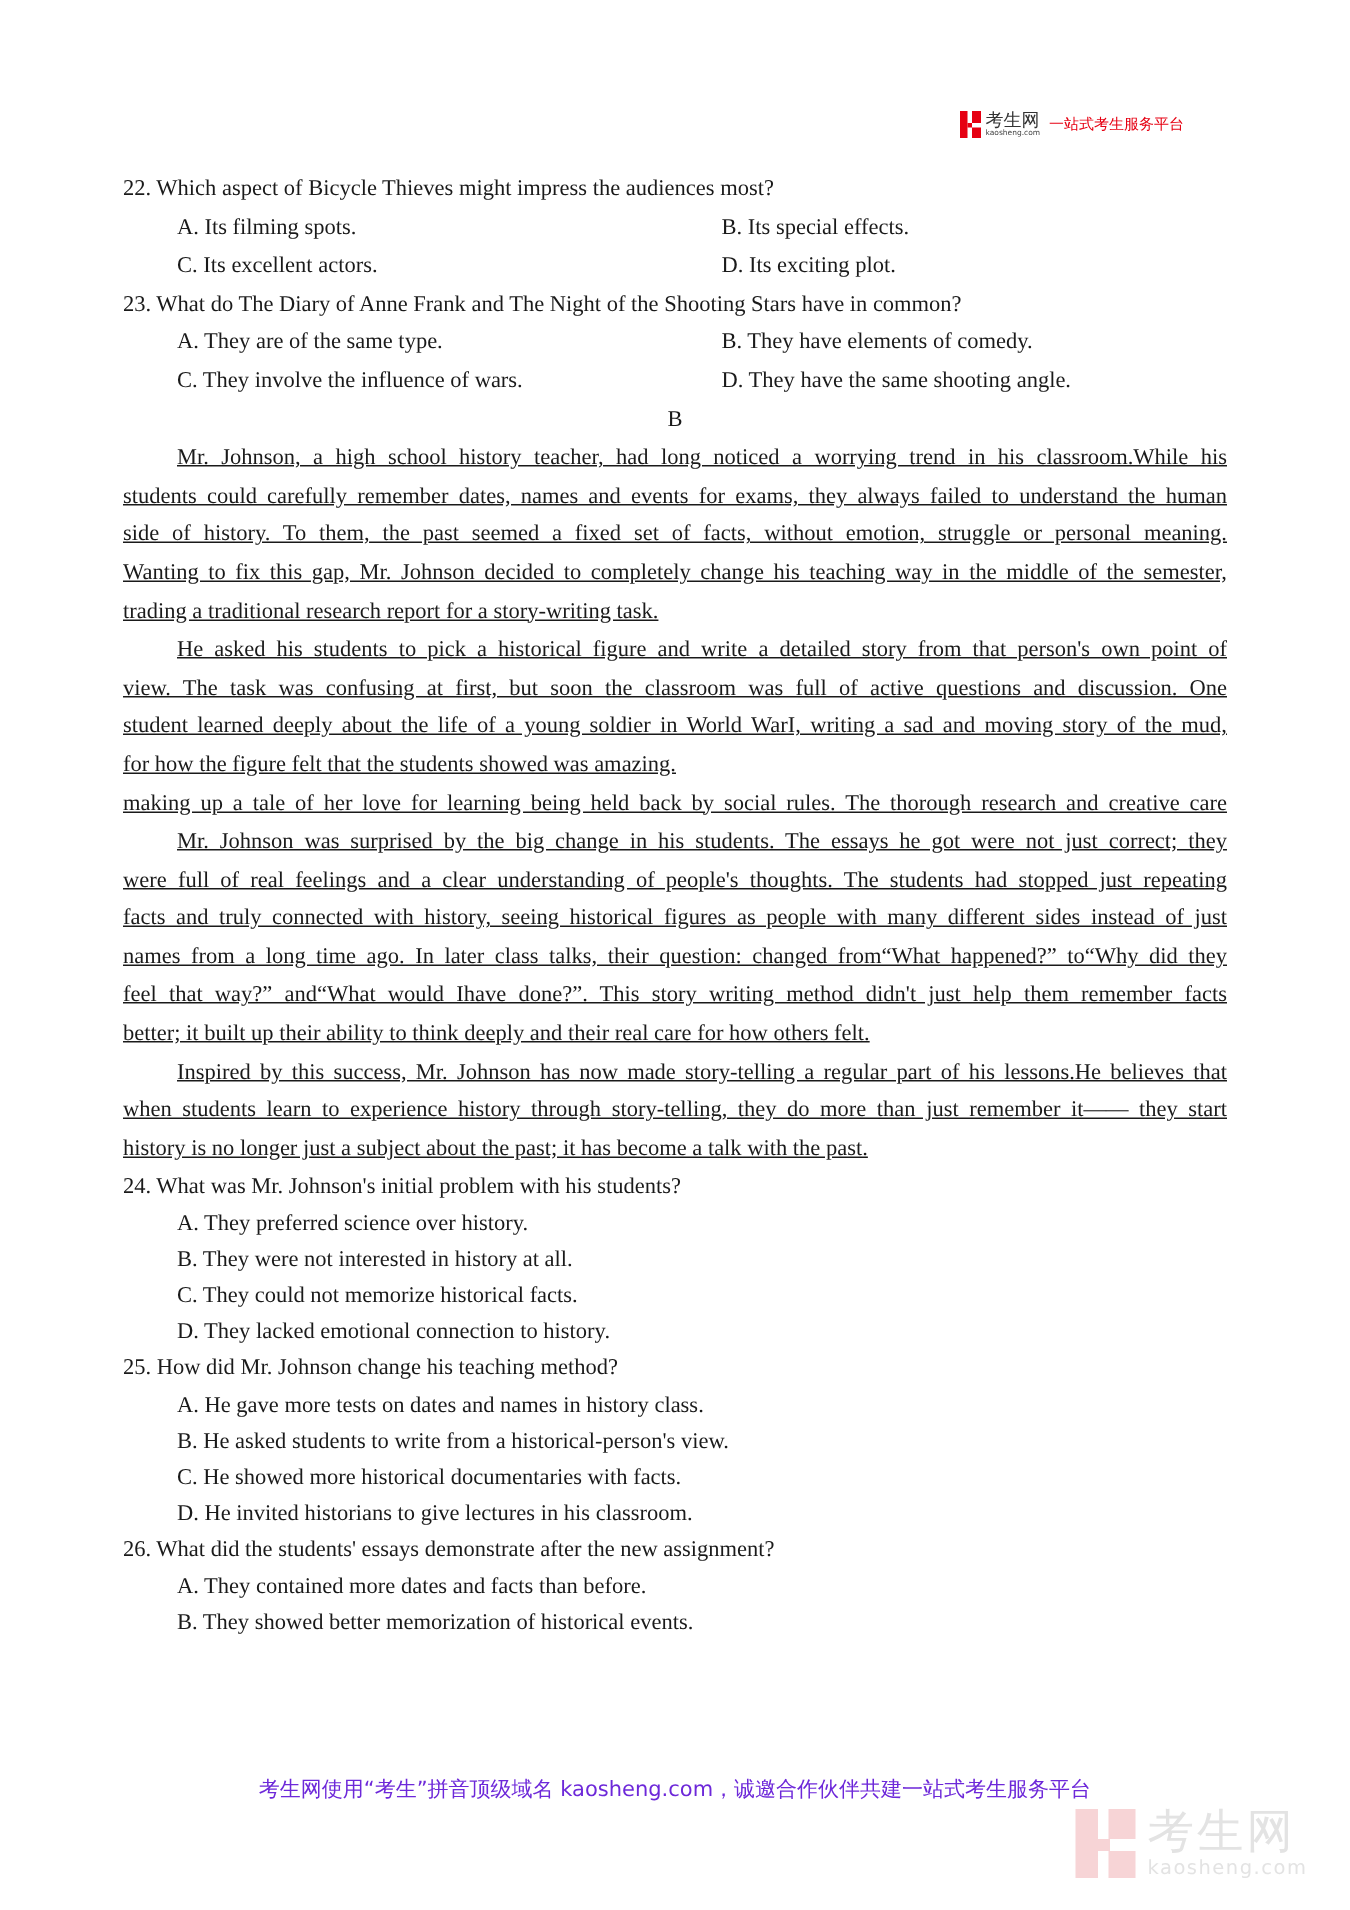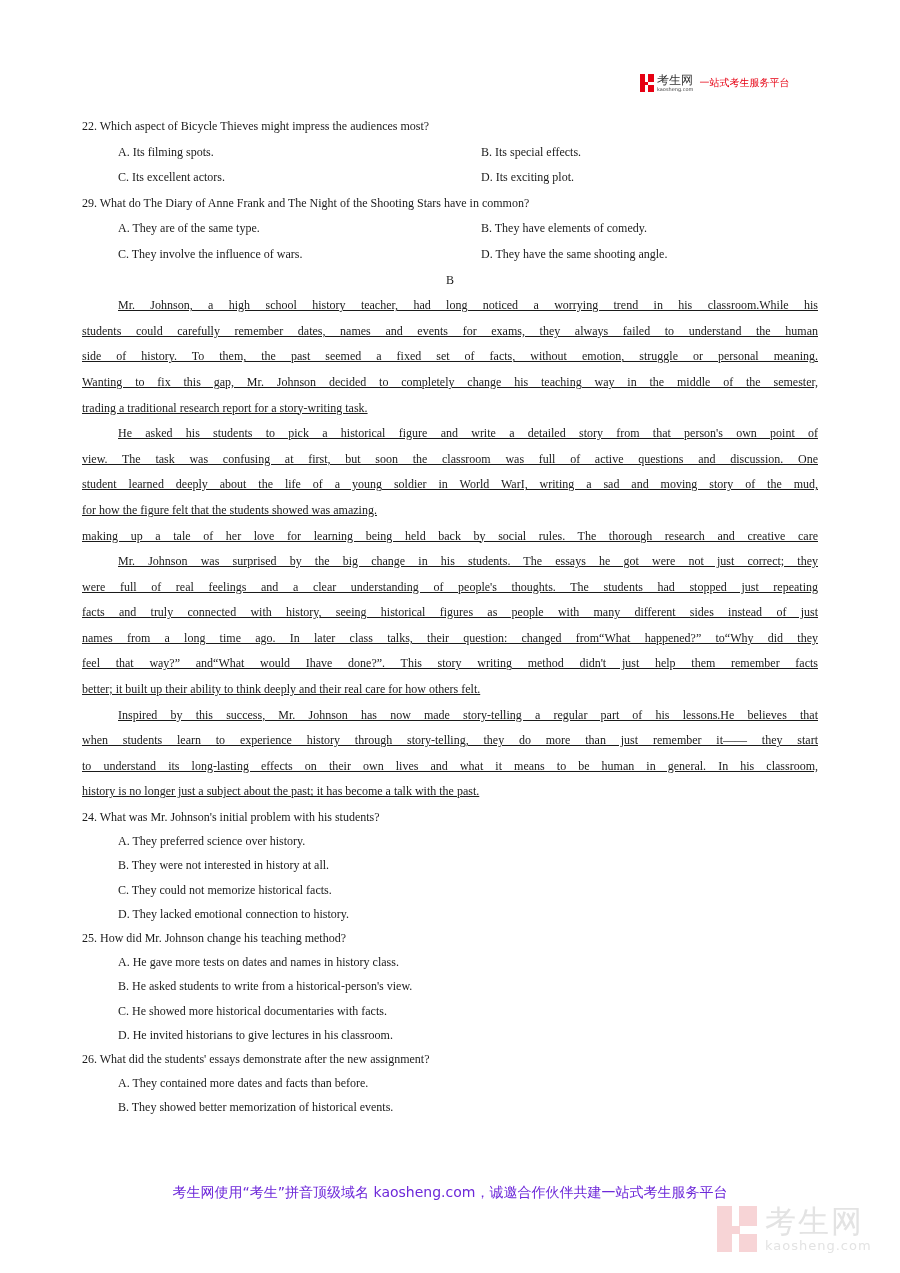--- a/index.html
+++ b/index.html
@@ -12,21 +12,21 @@
     .logo-mark .a { position: absolute; left: 0; top: 0; width: 5px; height: 18px; background: #e60012; }
     .logo-mark .b { position: absolute; right: 0; top: 0; width: 6px; height: 8px; background: #e60012; }
     .logo-mark .c { position: absolute; right: 0; bottom: 0; width: 6px; height: 7px; background: #e60012; }
     .logo-mark .d { position: absolute; left: 5px; top: 8px; width: 3px; height: 3px; background: #e60012; }
     .logo-text { display: flex; flex-direction: column; line-height: 1; }
     .logo-cn { font-family: "DejaVu Sans", sans-serif; font-size: 12px; color: #333; letter-spacing: 0px; }
     .logo-en { font-family: "DejaVu Sans", sans-serif; font-size: 5px; color: #444; margin-top: 1px; }
     .logo-slogan { font-family: "DejaVu Sans", sans-serif; font-size: 10px; color: #e60012; margin-left: 6px; }
 
     
-    .content { position: absolute; left: 82px; top: 114px; width: 736px; font-size: 12px; }
+    .content { position: absolute; left: 82px; top: 114px; width: 736px; font-size: 15px; }
     .q { height: 25.6px; line-height: 25.6px; white-space: nowrap; }
     .opt-row { display: flex; height: 25.6px; line-height: 25.6px; white-space: nowrap; }
     .opt-row .col1 { width: 399px; padding-left: 36px; box-sizing: border-box; }
     .opt-row .col2 { flex: 1; }
     .section-label { text-align: center; height: 25.6px; line-height: 25.6px; }
     .para { text-align: justify; text-align-last: left; line-height: 25.6px; text-indent: 36px; margin: 0; }
     .para .ln { display: block; text-align: justify; text-align-last: justify; text-indent: 0; text-decoration: underline; }
     .para .ln.first { text-indent: 36px; }
     .para .ln.last { text-align-last: left; }
     .q2 { height: 24.2px; line-height: 24.2px; white-space: nowrap; }
@@ -67,21 +67,21 @@
   <div class="q">22. Which aspect of Bicycle Thieves might impress the audiences most?</div>
   <div class="opt-row">
     <span class="col1">A. Its filming spots.</span>
     <span class="col2">B. Its special effects.</span>
   </div>
   <div class="opt-row">
     <span class="col1">C. Its excellent actors.</span>
     <span class="col2">D. Its exciting plot.</span>
   </div>
 
-  <div class="q">29. What do The Diary of Anne Frank and The Night of the Shooting Stars have in common?</div>
+  <div class="q">23. What do The Diary of Anne Frank and The Night of the Shooting Stars have in common?</div>
   <div class="opt-row">
     <span class="col1">A. They are of the same type.</span>
     <span class="col2">B. They have elements of comedy.</span>
   </div>
   <div class="opt-row">
     <span class="col1">C. They involve the influence of wars.</span>
     <span class="col2">D. They have the same shooting angle.</span>
   </div>
 
   <div class="section-label">B</div>
@@ -107,21 +107,20 @@
     <span class="ln">were full of real feelings and a clear understanding of people's thoughts. The students had stopped just repeating</span>
     <span class="ln">facts and truly connected with history, seeing historical figures as people with many different sides instead of just</span>
     <span class="ln">names from a long time ago. In later class talks, their question: changed from“What happened?” to“Why did they</span>
     <span class="ln">feel that way?” and“What would Ihave done?”. This story writing method didn't just help them remember facts</span>
     <span class="ln last">better; it built up their ability to think deeply and their real care for how others felt.</span>
   </div>
 
   <div class="para">
     <span class="ln first">Inspired by this success, Mr. Johnson has now made story-telling a regular part of his lessons.He believes that</span>
     <span class="ln">when students learn to experience history through story-telling, they do more than just remember it—— they start</span>
-    <span class="ln">to understand its long-lasting effects on their own lives and what it means to be human in general. In his classroom,</span>
     <span class="ln last">history is no longer just a subject about the past; it has become a talk with the past.</span>
   </div>
 
   <div class="q2">24. What was Mr. Johnson's initial problem with his students?</div>
   <div class="opt">A. They preferred science over history.</div>
   <div class="opt">B. They were not interested in history at all.</div>
   <div class="opt">C. They could not memorize historical facts.</div>
   <div class="opt">D. They lacked emotional connection to history.</div>
 
   <div class="q2">25. How did Mr. Johnson change his teaching method?</div>

